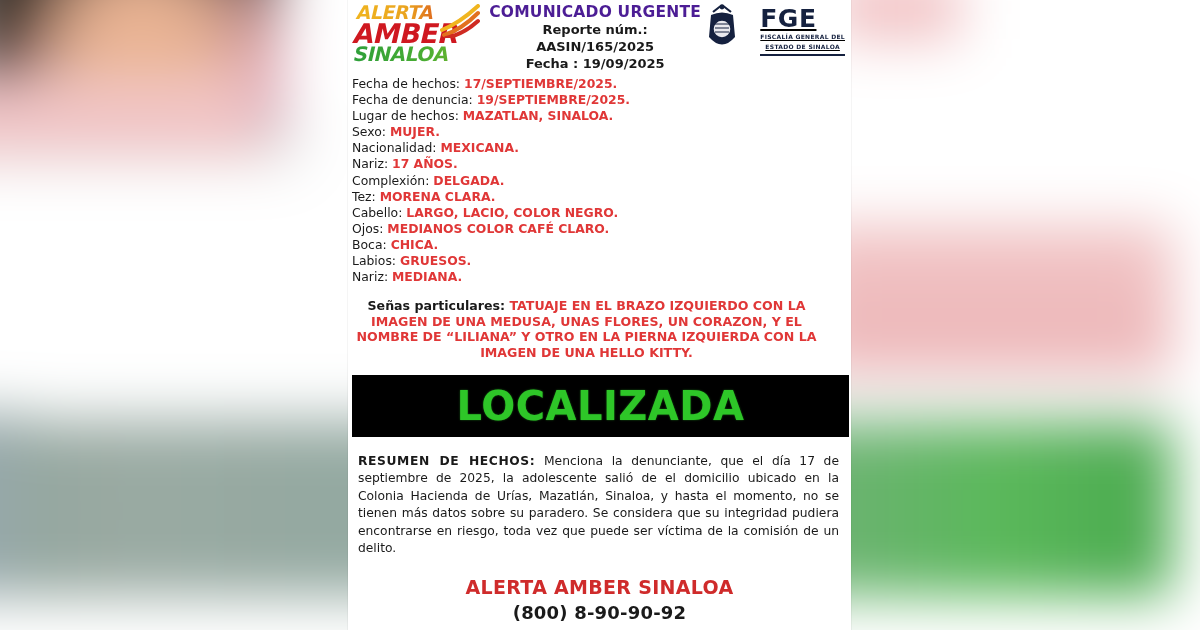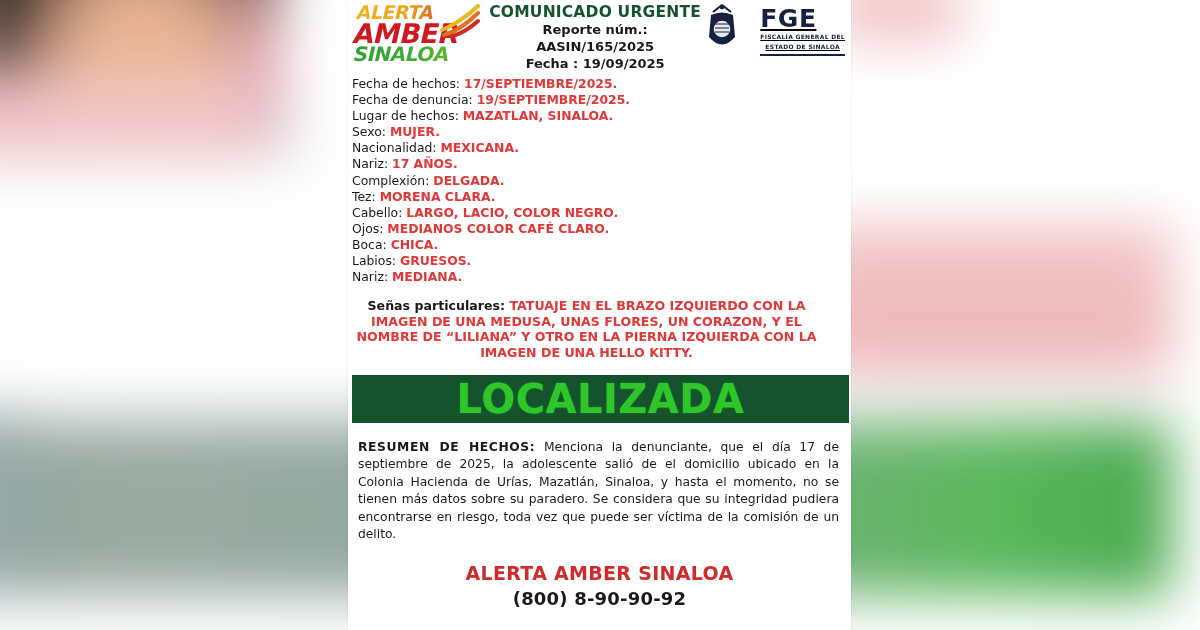--- a/index.html
+++ b/index.html
@@ -142,21 +142,21 @@
   .head-center {
     flex: 1 1 auto;
     text-align: center;
     padding-top: 2px;
     padding-left: 4px;
   }
   .head-title {
     font-family: "DejaVu Sans", sans-serif;
     font-size: 15.5px;
     font-weight: 700;
-    color: #14532d;
+    color: #4c1d95;
     letter-spacing: .2px;
     line-height: 1.15;
   }
   .head-line {
     font-family: "DejaVu Sans", sans-serif;
     font-size: 13px;
     font-weight: 700;
     color: #1a1a1a;
     line-height: 1.3;
   }
@@ -271,22 +271,22 @@
     line-height: 15.6px;
     font-weight: 700;
     color: #e03737;
     text-align: center;
   }
   .senas .lbl { color: #1a1a1a; }
 
   
   .banner-wrap { padding: 14px 2px 0 4px; }
   .banner {
-    height: 48px;
-    background: #14532d;
+    height: 62px;
+    background: #000000;
     display: flex;
     align-items: center;
     justify-content: center;
   }
   .banner-text {
     font-family: "DejaVu Sans", sans-serif;
     font-size: 40px;
     font-weight: 700;
     color: #2ec628;
     letter-spacing: .5px;

